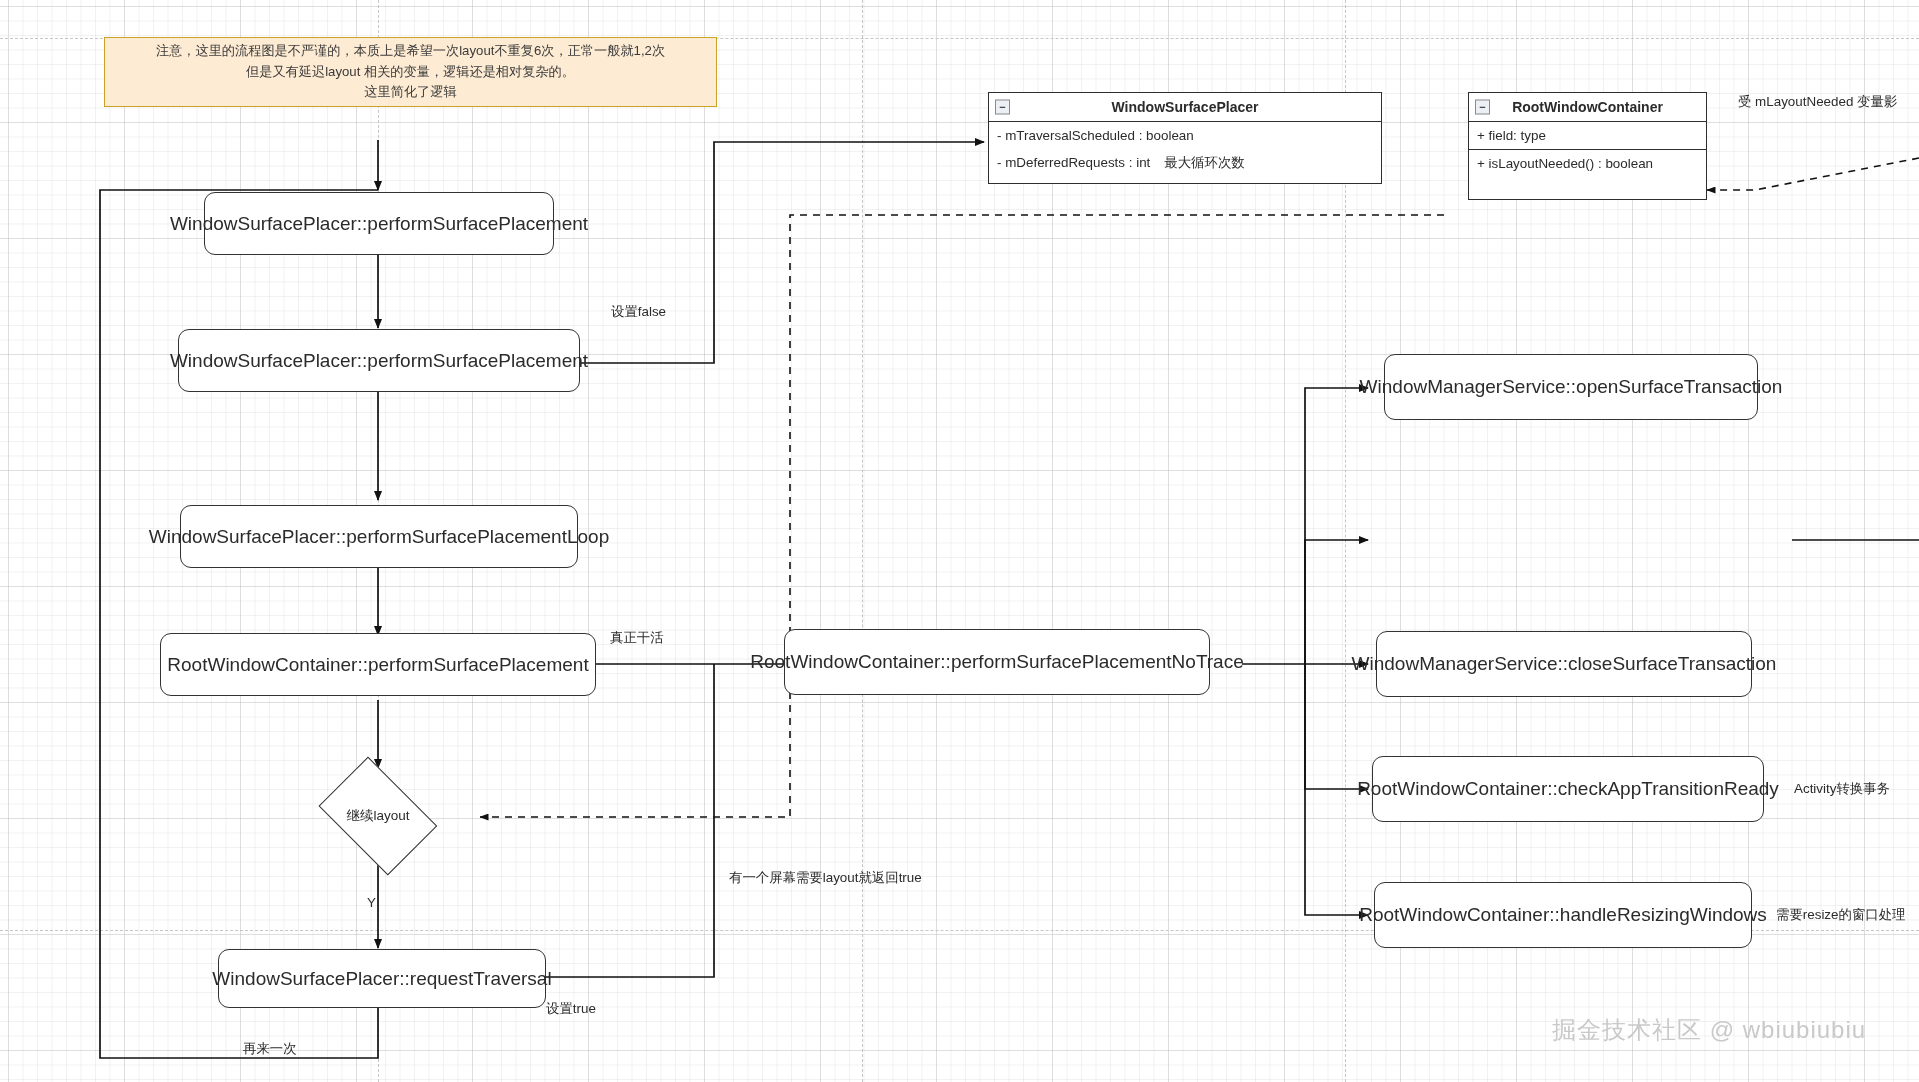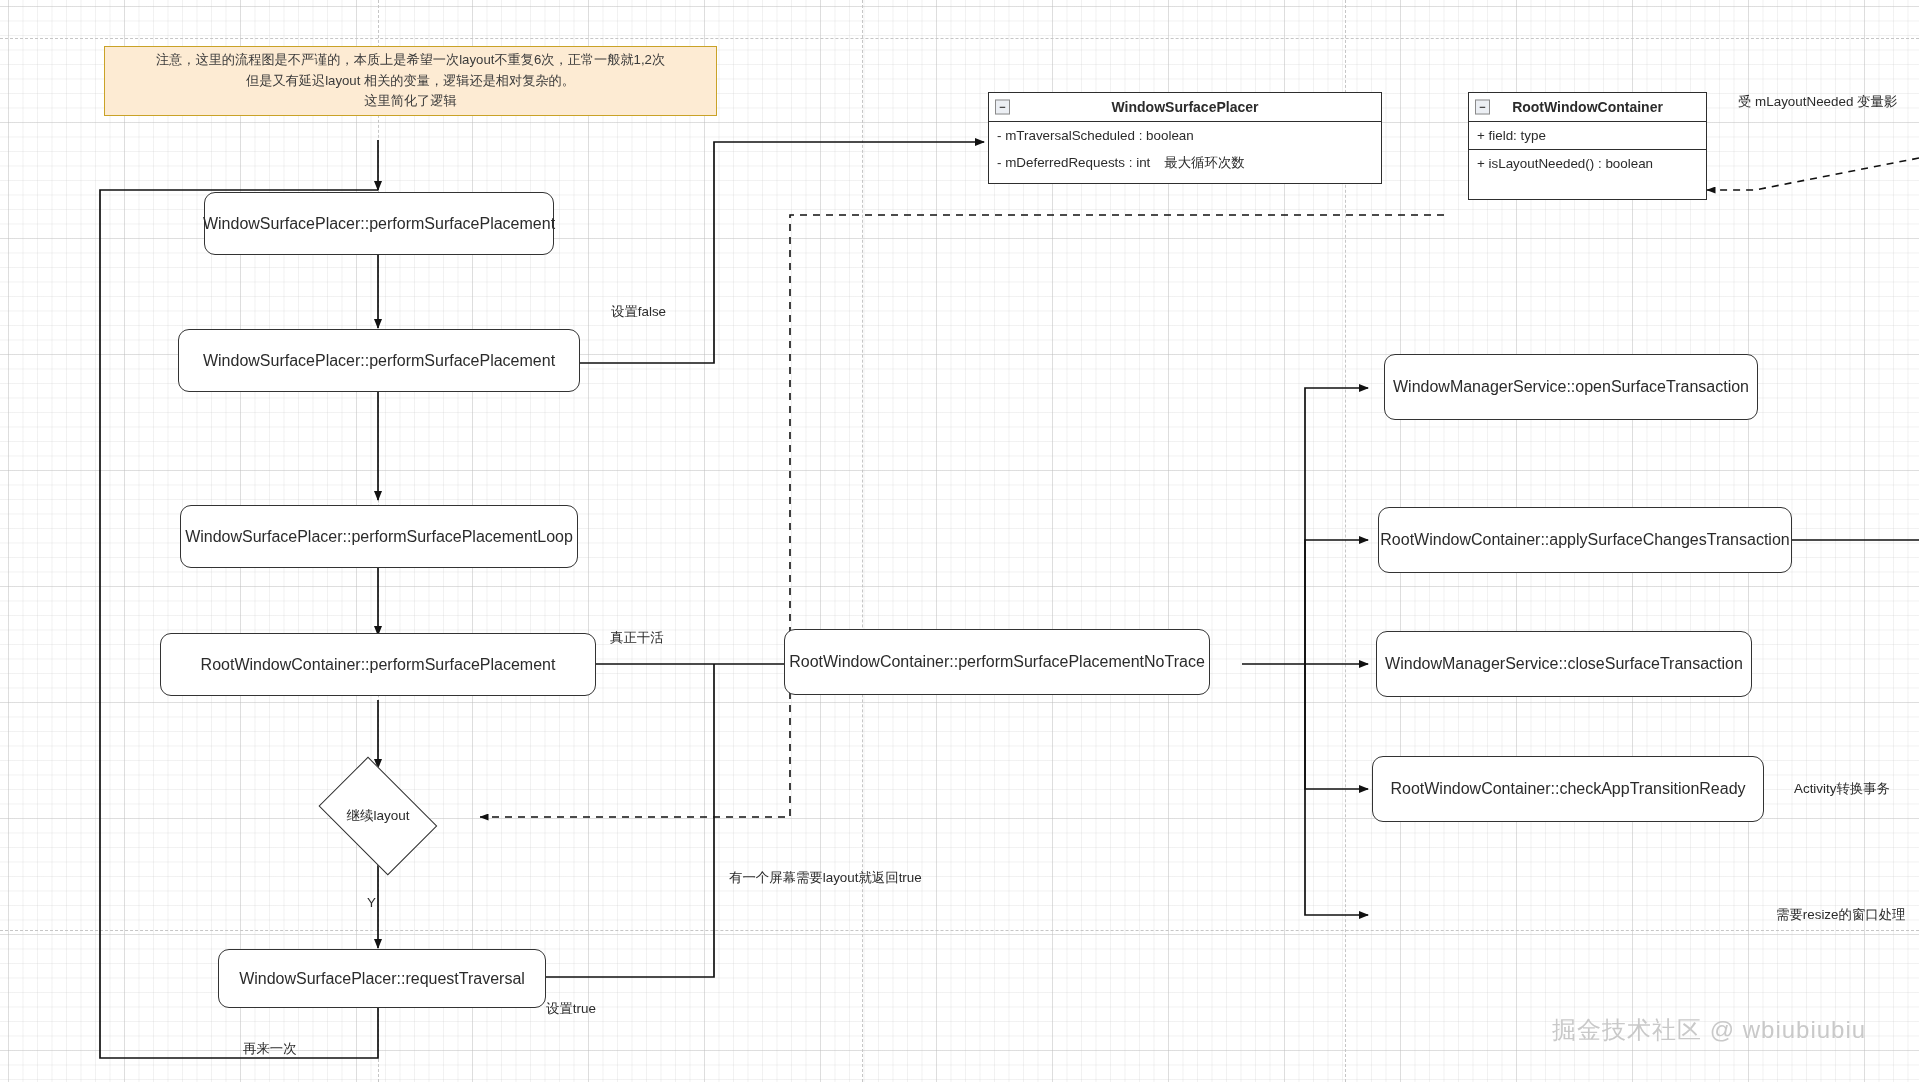--- a/index.html
+++ b/index.html
@@ -34,42 +34,41 @@
   .pb-v { border-left: 1px dashed #c6c6c6; }
   .pb-h { border-top: 1px dashed #c6c6c6; }
 
   .node {
     position: absolute;
     box-sizing: border-box;
     border: 1.6px solid #333333;
     border-radius: 11px;
     background: #ffffff;
     color: #2b2b2b;
-    font-size: 16px;
+    font-size: 19px;
     display: flex;
     align-items: center;
     justify-content: center;
     text-align: center;
     line-height: 1.25;
     padding: 2px 6px;
   }
   .note {
     position: absolute;
     box-sizing: border-box;
     background: #fdebd3;
     border: 1.4px solid #c9a227;
     color: #3a3a3a;
     font-size: 13.2px;
     line-height: 1.55;
     text-align: center;
     display: flex;
     align-items: center;
     justify-content: center;
     padding: 4px 15px;
-    margin-top: 9px;
   }
   .umlbox {
     position: absolute;
     box-sizing: border-box;
     border: 1.6px solid #2e2e2e;
     background: #ffffff;
     color: #2b2b2b;
     font-size: 13.6px;
   }
   .uml-title {
@@ -276,32 +275,32 @@
   </div>
 
   <div class="node" style="left:784px;top:629px;width:426px;height:66px;">
     <span>RootWindowContainer::performSurfacePlacementNoTrace</span>
   </div>
 
   <div class="node" style="left:1384px;top:354px;width:374px;height:66px;">
     <span>WindowManagerService::openSurfaceTransaction</span>
   </div>
 
-  <div class="node" style="left:1378px;top:507px;width:414px;height:66px;">
-    <span>RootWindowContainer::applySurfaceChangesTransaction</span>
-  </div>
 
   <div class="node" style="left:1376px;top:631px;width:376px;height:66px;">
     <span>WindowManagerService::closeSurfaceTransaction</span>
   </div>
 
   <div class="node" style="left:1372px;top:756px;width:392px;height:66px;">
     <span>RootWindowContainer::checkAppTransitionReady</span>
   </div>
 
+  <div class="node" style="left:1374px;top:882px;width:378px;height:66px;">
+    <span>RootWindowContainer::handleResizingWindows</span>
+  </div>
 
   <div class="edgelabel" style="left:611px;top:303px;">设置false</div>
   <div class="edgelabel" style="left:610px;top:629px;">真正干活</div>
   <div class="edgelabel" style="left:729px;top:869px;">有一个屏幕需要layout就返回true</div>
   <div class="edgelabel" style="left:546px;top:1000px;">设置true</div>
   <div class="edgelabel" style="left:243px;top:1040px;">再来一次</div>
   <div class="edgelabel" style="left:367px;top:895px;">Y</div>
   <div class="edgelabel" style="left:1738px;top:93px;">受 mLayoutNeeded 变量影</div>
   <div class="edgelabel" style="left:1794px;top:780px;">Activity转换事务</div>
   <div class="edgelabel" style="left:1776px;top:906px;">需要resize的窗口处理</div>

